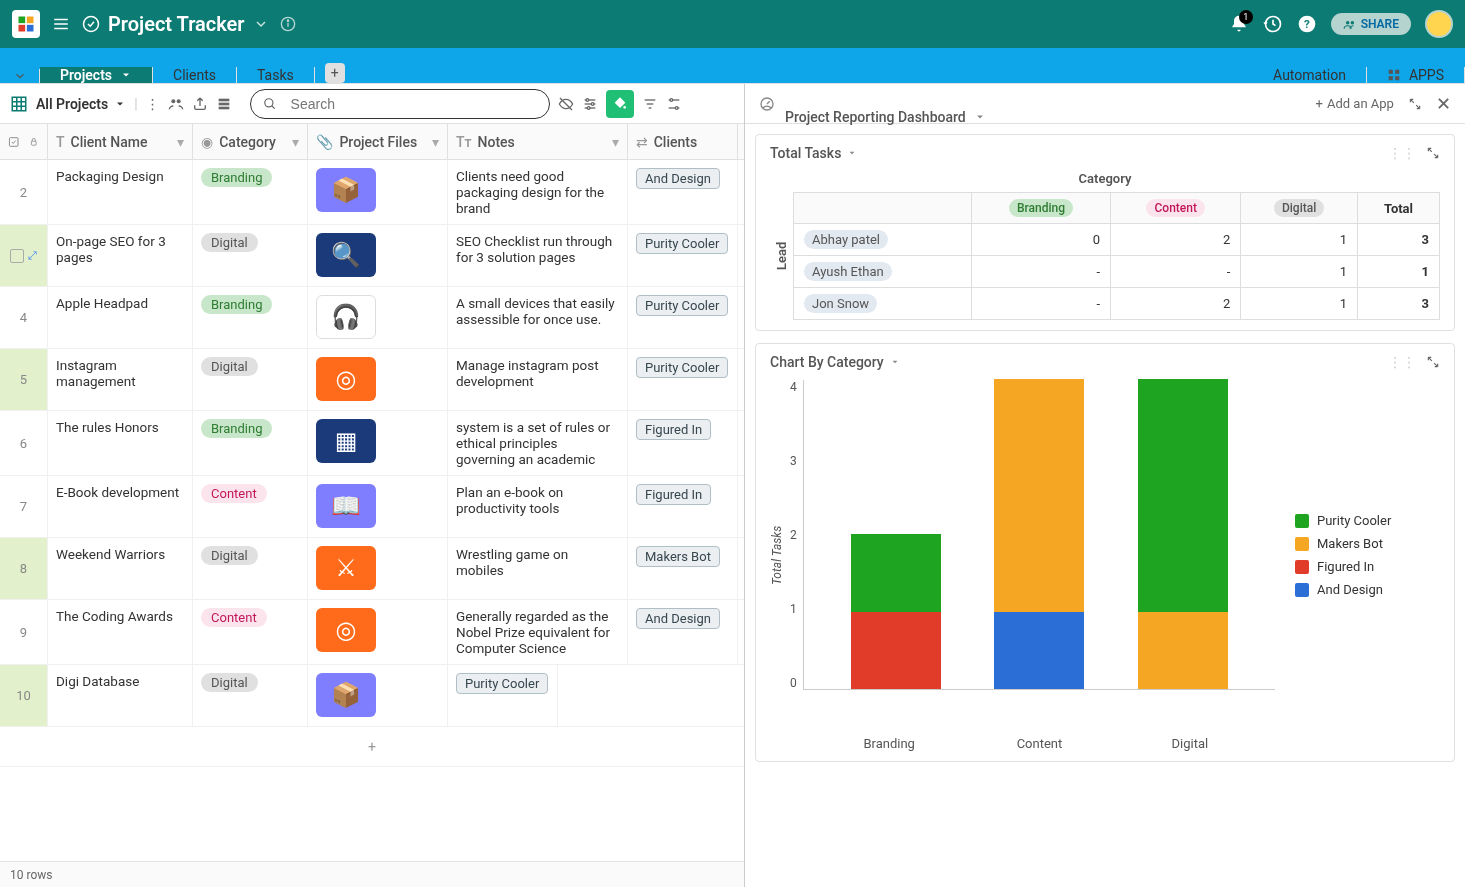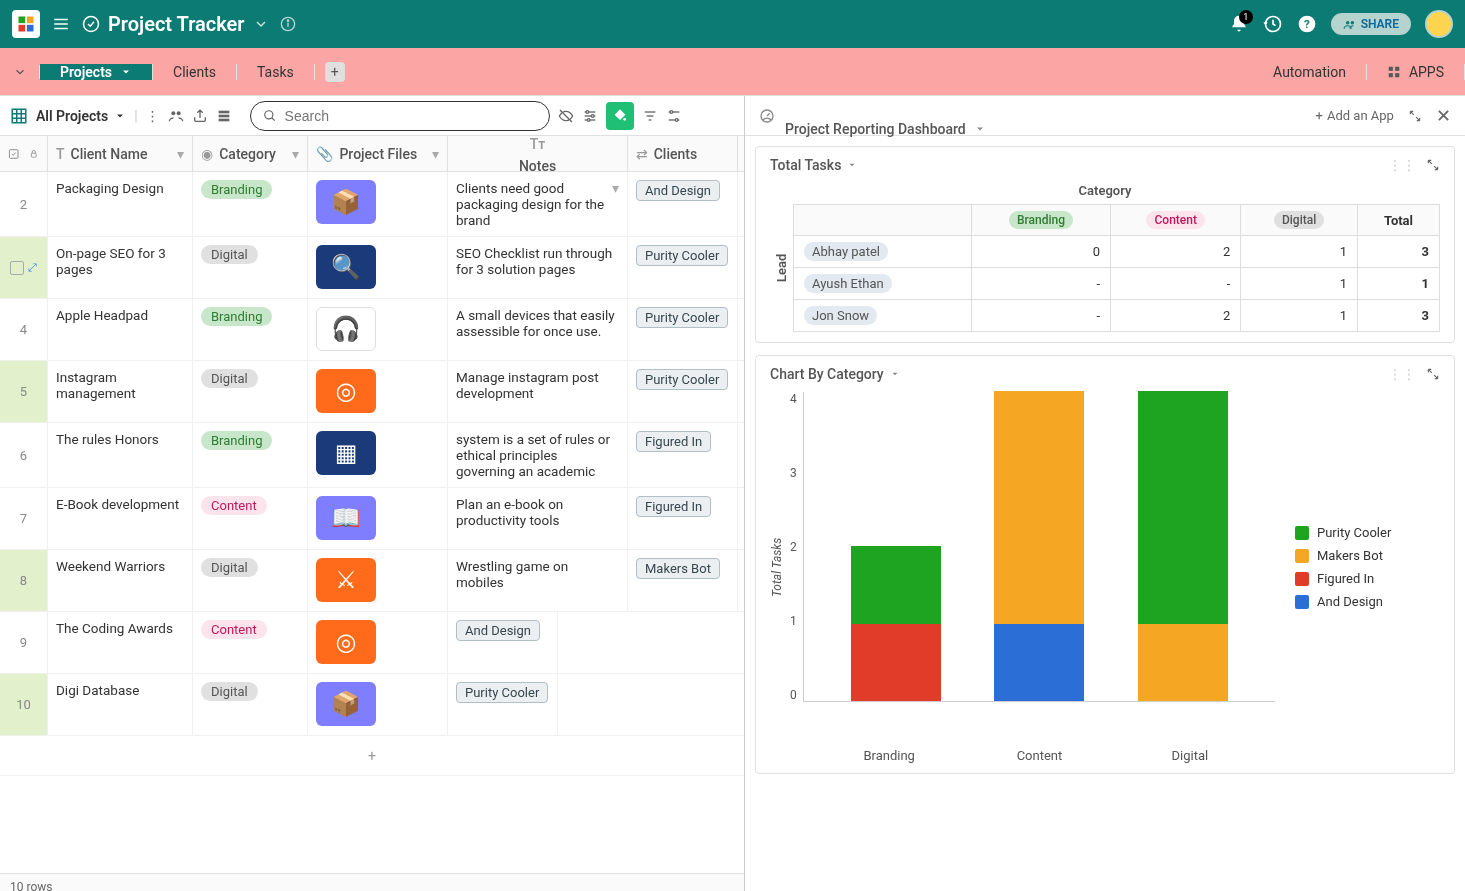--- a/index.html
+++ b/index.html
@@ -10,46 +10,46 @@
 .menu-icon { cursor: pointer; margin-right: 12px; color: #fff; }
 .check-icon { margin-right: 8px; }
 .title { font-size: 20px; font-weight: 600; display: flex; align-items: center; gap: 8px; }
 .title-chev { opacity: 0.8; }
 .info-circ { margin-left: 10px; opacity: 0.7; }
 .topbar-right { margin-left: auto; display: flex; align-items: center; gap: 14px; }
 .bell { position: relative; }
 .bell-badge { position: absolute; top: -4px; right: -4px; background: #000; color: #fff; border-radius: 50%; width: 14px; height: 14px; font-size: 9px; display: flex; align-items: center; justify-content: center; }
 .share-btn { background: #b5d3cf; color: #0369a1; border-radius: 16px; padding: 4px 12px; font-weight: 600; font-size: 12px; display: flex; align-items: center; gap: 4px; cursor: pointer; }
 .avatar { width: 28px; height: 28px; border-radius: 50%; border: 2px solid #b5d3cf; background: #ffd54f; }
-.tabbar { height: 48px; background: #fca5a5; border-bottom: 1px solid #e0e0e0; display: flex; align-items: center; }
+.tabbar { height: 36px; background: #0ea5e9; border-bottom: 1px solid #e0e0e0; display: flex; align-items: flex-end; }
 .tab-collapse { width: 40px; display: flex; align-items: center; justify-content: center; border-right: 1px solid #e0e0e0; cursor: pointer; }
 .tab { padding: 0 20px; display: flex; align-items: center; gap: 8px; cursor: pointer; border-right: 1px solid #e0e0e0; font-size: 14px; }
 .tab.active { background: #0c7b73; color: #fff; font-weight: 600; }
 .tab-add { width: 40px; display: flex; align-items: center; justify-content: center; cursor: pointer; }
 .tab-add span { background: #e0e0e0; border-radius: 4px; width: 20px; height: 20px; display: flex; align-items: center; justify-content: center; color: #555; }
 .tabbar-right { margin-left: auto; display: flex; }
 .main { display: flex; height: calc(891px - 88px); }
 .left-pane { flex: 0 0 745px; display: flex; flex-direction: column; border-right: 1px solid #ccc; }
 .toolbar { height: 40px; border-bottom: 1px solid #e0e0e0; display: flex; align-items: center; padding: 0 10px; gap: 8px; }
 .view-btn { display: flex; align-items: center; gap: 6px; font-weight: 600; cursor: pointer; }
 .grid-ico { color: #0c7b73; }
 .toolbar-sep { color: #ccc; }
 .tool-ico { color: #666; cursor: pointer; }
-.search-box { flex: 1; max-width: 300px; border: 1px solid #333; border-radius: 20px; height: 30px; display: flex; align-items: center; padding: 0 12px; gap: 8px; margin-left: 10px; }
+.search-box { flex: 1; max-width: 300px; border: 1px solid #333; border-radius: 20px; height: 30px; display: flex; align-items: center; padding: 0 12px; gap: 14px; margin-left: 10px; }
 .search-box input { border: none; outline: none; flex: 1; font-size: 14px; }
 .fill-btn { background: #1fbf75; width: 28px; height: 28px; border-radius: 4px; display: flex; align-items: center; justify-content: center; color: #fff; }
 .grid-wrap { flex: 1; overflow: auto; position: relative; }
 .grid-header { display: flex; border-bottom: 1px solid #e0e0e0; background: #fafafa; height: 36px; position: sticky; top: 0; z-index: 2; }
 .col { border-right: 1px solid #e0e0e0; display: flex; align-items: center; padding: 0 8px; font-weight: 500; color: #555; gap: 6px; position: relative; }
 .col .chev { margin-left: auto; color: #aaa; }
 .c-idx { width: 48px; justify-content: center; }
 .c-name { width: 145px; }
 .c-cat { width: 115px; }
 .c-file { width: 140px; }
-.c-notes { width: 180px; flex-direction: column; }
+.c-notes { width: 180px; }
 .c-clients { width: 110px; }
 .row { display: flex; border-bottom: 1px solid #f0f0f0; min-height: 62px; }
 .cell { border-right: 1px solid #f0f0f0; padding: 8px; font-size: 13.5px; display: flex; align-items: flex-start; }
 .cell.c-idx { align-items: center; justify-content: center; color: #888; font-size: 13px; }
 .row.hl .c-idx { background: #e2f0cb; }
 .row.sel .c-idx { background: #e2f0cb; }
 .pill { border-radius: 12px; padding: 2px 10px; font-size: 13px; display: inline-block; }
 .pill.branding { background: #c8e6c9; color: #2e7d32; }
 .pill.digital { background: #e0e0e0; color: #555; }
 .pill.content { background: #fce4ec; color: #c2185b; }
@@ -436,20 +436,21 @@
           </div>
           <div class="row">
             <div class="cell c-idx">9</div>
             <div class="cell c-name">The Coding Awards</div>
             <div class="cell c-cat">
               <span class="pill content">Content</span>
             </div>
             <div class="cell c-file">
               <div class="file-ico orange">◎</div>
             </div>
+            <div class="cell c-notes">Generally regarded as the Nobel Prize equivalent for Computer Science</div>
             <div class="cell c-clients">
               <span class="client-tag">And Design</span>
             </div>
           </div>
           <div class="row hl">
             <div class="cell c-idx">10</div>
             <div class="cell c-name">Digi Database</div>
             <div class="cell c-cat">
               <span class="pill digital">Digital</span>
             </div>

